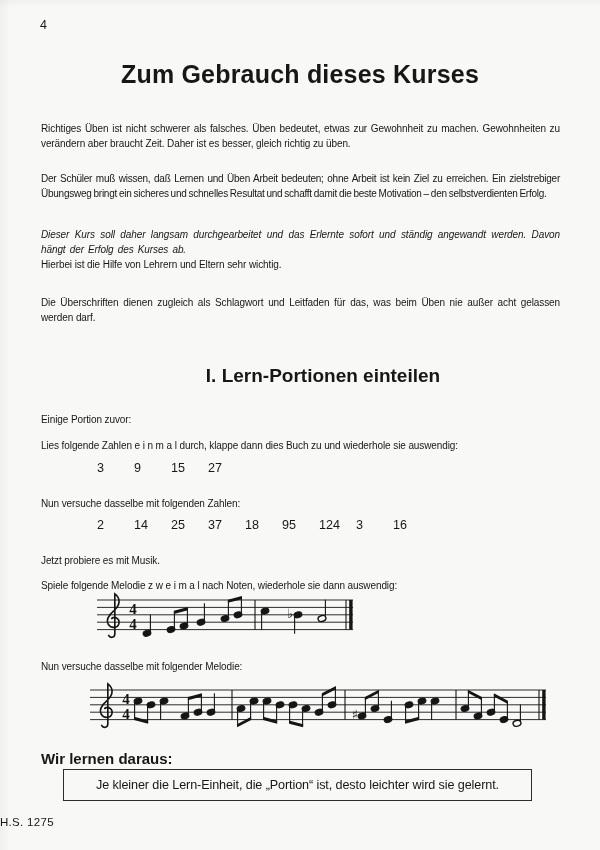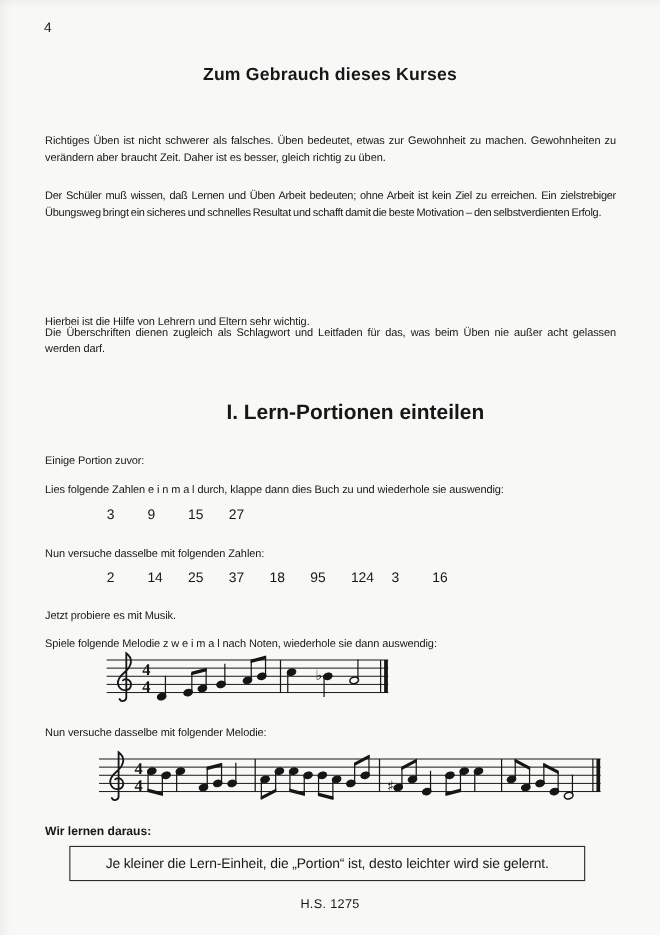--- a/index.html
+++ b/index.html
@@ -8,63 +8,64 @@
     background:
       linear-gradient(90deg, rgba(0,0,0,0.035), rgba(0,0,0,0) 10px),
       linear-gradient(180deg, rgba(0,0,0,0.03), rgba(0,0,0,0) 8px),
       #f8f8f6;
     color:#171717;
     font-family:"Liberation Sans", sans-serif;
     overflow:hidden;
   }
   .abs{position:absolute;}
   .pagenum{left:40px;top:18px;font-size:12.5px;}
-  .title{left:0;right:0;top:60px;text-align:center;font-size:16px;font-weight:bold;letter-spacing:0.2px;}
+  .title{left:0;right:0;top:60px;text-align:center;font-size:25px;font-weight:bold;letter-spacing:0.2px;}
   .para{left:41px;width:519px;font-size:10px;line-height:15.3px;text-align:justify;letter-spacing:-0.1px;margin:0;}
   .p0{top:121px;}
   .p1{top:171px;word-spacing:-0.6px;letter-spacing:-0.25px;}
   .p2{top:227px;font-style:italic;word-spacing:1.5px;}
-  .p3{top:257px;text-align:left;margin-top:28px;}
+  .p3{top:257px;text-align:left;}
   .p4{top:295px;}
   .h2{left:0;right:0;top:365px;text-align:center;font-size:19px;font-weight:bold;margin-left:46px;}
   .intro{top:412px;text-align:left;}
   .task1{top:438px;text-align:left;}
   .task2{top:496px;text-align:left;}
   .task3{top:553px;text-align:left;}
   .task4{top:578px;text-align:left;}
   .task5{top:659px;text-align:left;}
   .numrow{left:97px;display:flex;font-size:12.6px;}
   .numrow1{top:461px;}
   .numrow2{top:518px;}
   .numrow span{display:inline-block;width:37px;}
   .staff1{left:95px;top:586px;}
   .staff2{left:88px;top:676px;}
-  .concl-label{left:41px;top:750px;font-size:11px;font-weight:bold;}
+  .concl-label{left:41px;top:750px;font-size:15px;font-weight:bold;}
   .box{
     left:63px;top:769px;width:469px;height:32px;
     border:1.5px solid #2c2c2c;box-sizing:border-box;
     display:flex;align-items:center;justify-content:center;
     font-size:12.6px;letter-spacing:-0.1px;
   }
-  .footer{left:0;right:0;top:816px;text-align:center;font-size:11.5px;letter-spacing:0.3px;}
+  .footer{left:0;right:0;top:816px;font-size:11.5px;letter-spacing:0.3px;}
   .tsig{font:bold 15px "Liberation Serif", serif;fill:#151515;}
   .acc{font:13px "DejaVu Sans", sans-serif;fill:#151515;}
   svg{display:block;}
 </style>
 </head>
 <body>
 
 <div class="page">
 
   <div class="abs pagenum">4</div>
 
   <div class="abs title">Zum Gebrauch dieses Kurses</div>
 
   <p class="abs para p0">Richtiges Üben ist nicht schwerer als falsches. Üben bedeutet, etwas zur Gewohnheit zu machen. Gewohnheiten zu verändern aber braucht Zeit. Daher ist es besser, gleich richtig zu üben.</p>
   <p class="abs para p1">Der Schüler muß wissen, daß Lernen und Üben Arbeit bedeuten; ohne Arbeit ist kein Ziel zu erreichen. Ein zielstrebiger Übungsweg bringt ein sicheres und schnelles Resultat und schafft damit die beste Motivation – den selbstverdienten Erfolg.</p>
+  <p class="abs para p2">Dieser Kurs soll daher langsam durchgearbeitet und das Erlernte sofort und ständig angewandt werden. Davon hängt der Erfolg des Kurses ab.</p>
   <p class="abs para p3">Hierbei ist die Hilfe von Lehrern und Eltern sehr wichtig.</p>
   <p class="abs para p4">Die Überschriften dienen zugleich als Schlagwort und Leitfaden für das, was beim Üben nie außer acht gelassen werden darf.</p>
 
   <div class="abs h2">I. Lern-Portionen einteilen</div>
 
   <p class="abs para intro">Einige Portion zuvor:</p>
   <p class="abs para task1">Lies folgende Zahlen  e i n m a l  durch, klappe dann dies Buch zu und wiederhole sie auswendig:</p>
 
   <div class="abs numrow numrow1" id="num1">
       <span>3</span>

